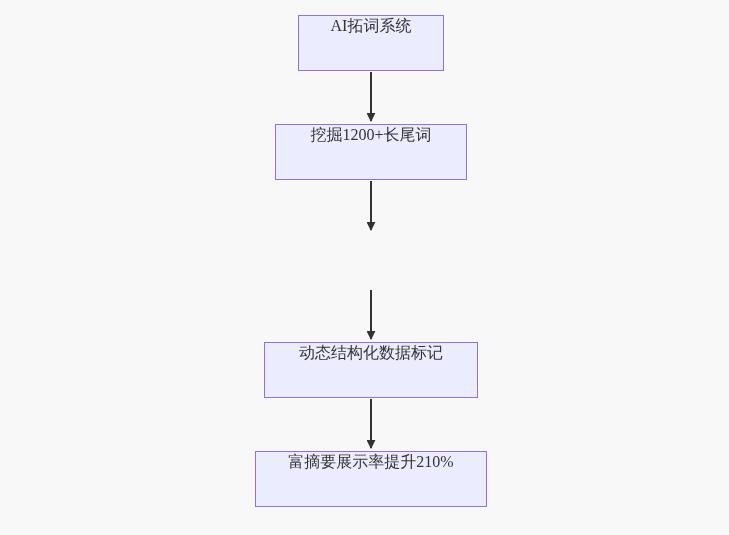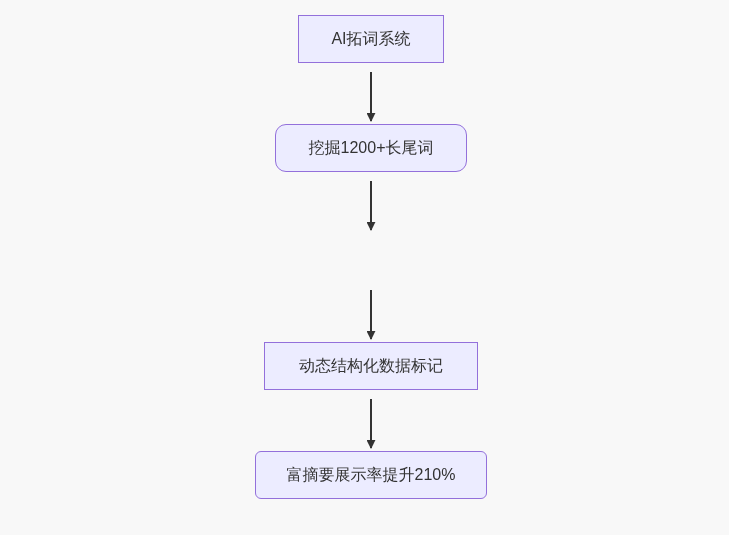--- a/index.html
+++ b/index.html
@@ -29,38 +29,38 @@
   }
   .edge-line {
     stroke: var(--arrow);
     stroke-width: 2px;
   }
   .arrowhead-path {
     fill: var(--arrow);
   }
   .flow-node {
     position: absolute;
-    height: 48px;
+    height: 56px;
     background: var(--node-fill);
     border: 1px solid var(--node-border);
     display: flex;
-    align-items: center;
     justify-content: center;
+    font-family: Liberation Serif, serif;
   }
   .flow-node-label {
     color: var(--text);
     font-size: 16px;
     white-space: nowrap;
     text-align: center;
   }
   .node-1 { top: 15px;  left: 298px; width: 146px; }
-  .node-2 { top: 124px; left: 275px; width: 192px; border-radius: 11px; }
+  .node-2 { top: 124px; left: 275px; width: 192px; }
   .node-3 { top: 233px; left: 260px; width: 222px; }
   .node-4 { top: 342px; left: 264px; width: 214px; }
-  .node-5 { top: 451px; left: 255px; width: 232px; border-radius: 6px; }
+  .node-5 { top: 451px; left: 255px; width: 232px; }
 </style>
 </head>
 <body>
 
 <div class="canvas">
 
   <svg class="edges-layer" width="729" height="535" viewBox="0 0 729 535" xmlns="http://www.w3.org/2000/svg">
     <defs>
       <marker id="arrowhead" viewBox="0 0 10 10" refX="9" refY="5" markerUnits="userSpaceOnUse" markerWidth="9" markerHeight="9" orient="auto">
         <path class="arrowhead-path" d="M0,0 L10,5 L0,10 z"></path>

